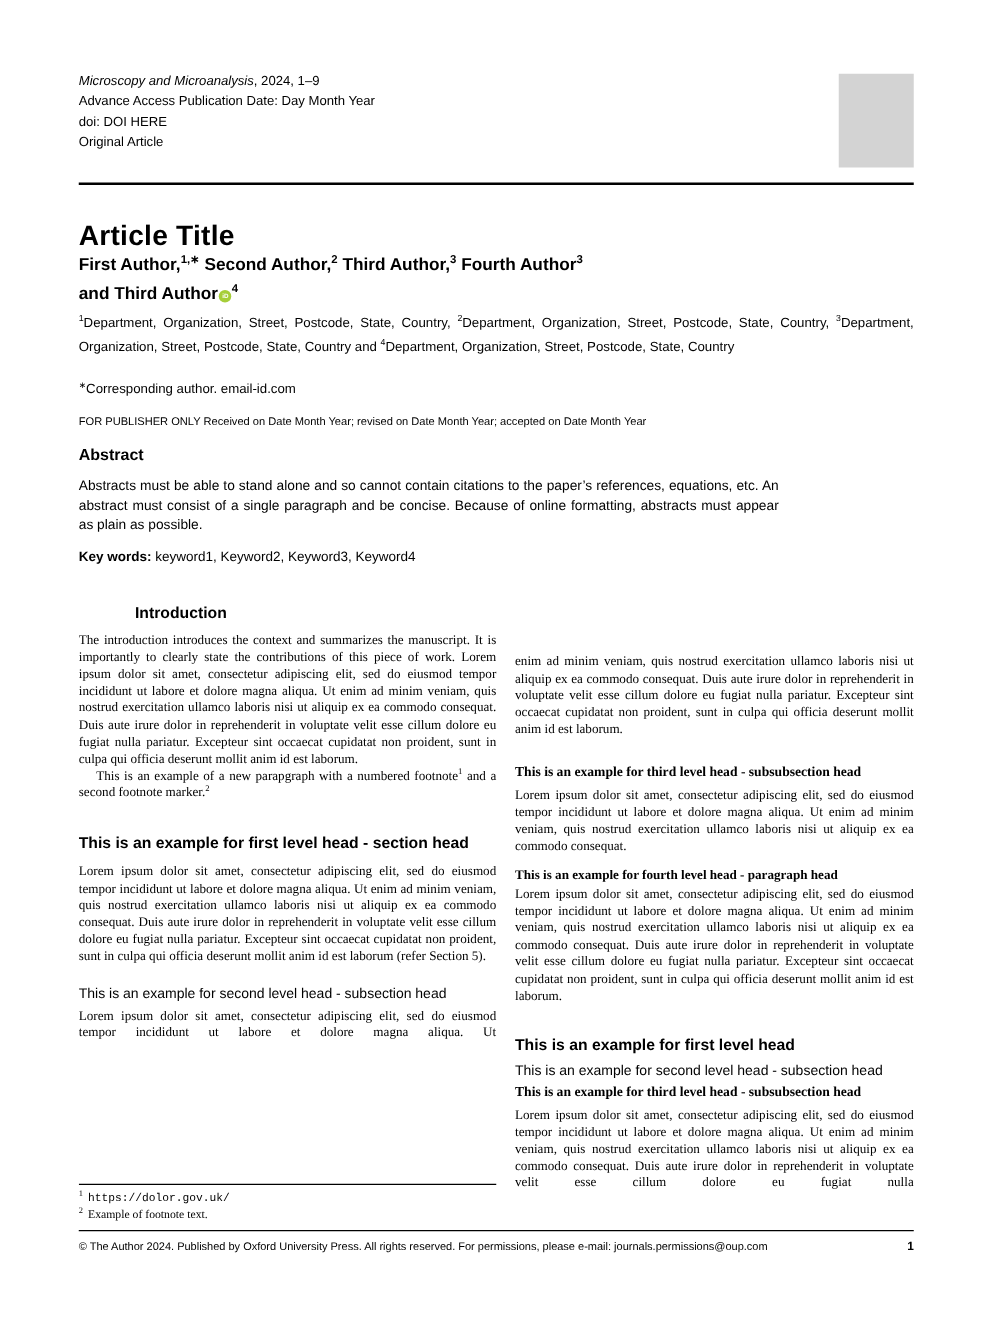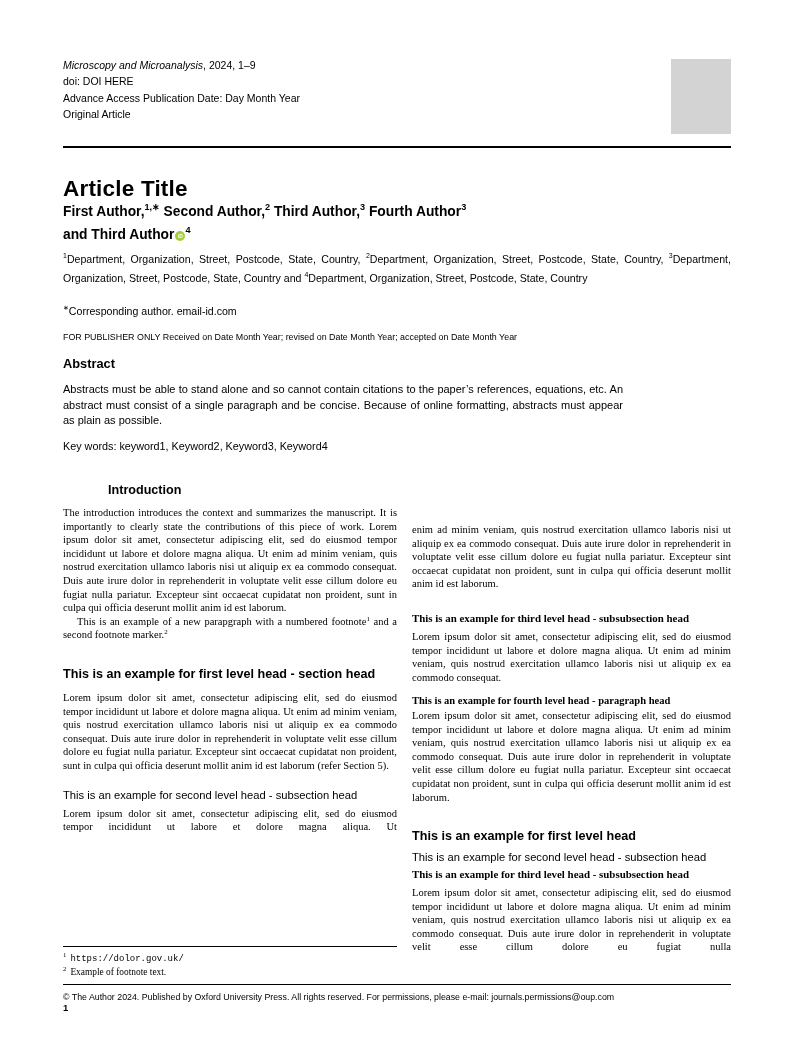--- a/index.html
+++ b/index.html
@@ -27,21 +27,21 @@
   }
   .affiliations { position:absolute; top:248px; left:0; right:0; font-size:10.6px; line-height:15.6px; text-align:justify; }
   .affiliations sup, .corresponding sup { font-size:66%; }
   .corresponding { position:absolute; top:304px; left:0; font-size:10.6px; }
   .publisher-only { position:absolute; top:332px; left:0; font-size:8.9px;text-align:right; }
 
   
   .abstract-head { position:absolute; top:356px; left:0; font-size:12.8px; font-weight:bold; }
   .abstract-text { position:absolute; top:382px; left:0; width:560px; font-size:11px; line-height:15.7px; text-align:justify; }
   .keywords { position:absolute; top:440px; left:0; font-size:10.8px; }
-  .keywords b { font-weight:normal; }
+  .keywords b { font-weight:bold; }
 
   
   .columns { position:absolute; top:483px; left:0; right:0; height:496px; display:flex; gap:15px; overflow:hidden; }
   .col { font-family:"Liberation Serif", serif; font-size:10.5px; line-height:13.6px; text-align:justify; }
   .col-left  { width:334px; display:flex; flex-direction:column; }
   .col-right { width:319px;margin-top:40px; }
   .col p { margin:0; }
   .col sup { font-size:66%; line-height:0; }
   .indent { text-indent:14px; }
   .cut { text-align-last:justify; }
@@ -57,33 +57,33 @@
   
   .footnotes { margin-top:auto; padding-top:4px; }
   .fn-rule { height:1px; background:#000; margin-bottom:5px; }
   .footnote { font-size:9.4px; line-height:13px; text-align:left; }
   .footnote sup { font-size:72%; margin-right:4px; }
   .fn-mono { font-family:"Liberation Mono", monospace; font-size:9px; }
 
   
   .footer { position:absolute; left:0; right:0; top:984px; border-top:1px solid #000; padding-top:7px;
             display:flex; justify-content:space-between; align-items:baseline;
-            font-size:8.8px; font-family:"Liberation Sans", sans-serif;flex-direction:column; }
+            font-size:8.8px; font-family:"Liberation Sans", sans-serif; }
   .page-num { font-weight:bold; font-size:9.5px; }
 </style>
 </head>
 <body>
 
 <div class="page">
   <div class="content">
 
     <div class="journal-meta">
       <div><span class="journal-name">Microscopy and Microanalysis</span><span>, 2024, 1–9</span></div>
+      <div>Advance Access Publication Date: Day Month Year</div>
       <div>doi: DOI HERE</div>
-      <div>Advance Access Publication Date: Day Month Year</div>
       <div>Original Article</div>
     </div>
     <div class="thumb" style="background: rgb(211, 211, 211);"></div>
     <div class="rule-thick"></div>
 
     <h1 class="title">Article Title</h1>
     <div class="authors">
       <span><span>First Author,</span><sup>1,∗</sup></span>
       <span><span>Second Author,</span><sup>2</sup></span>
       <span><span>Third Author,</span><sup>3</sup></span>

